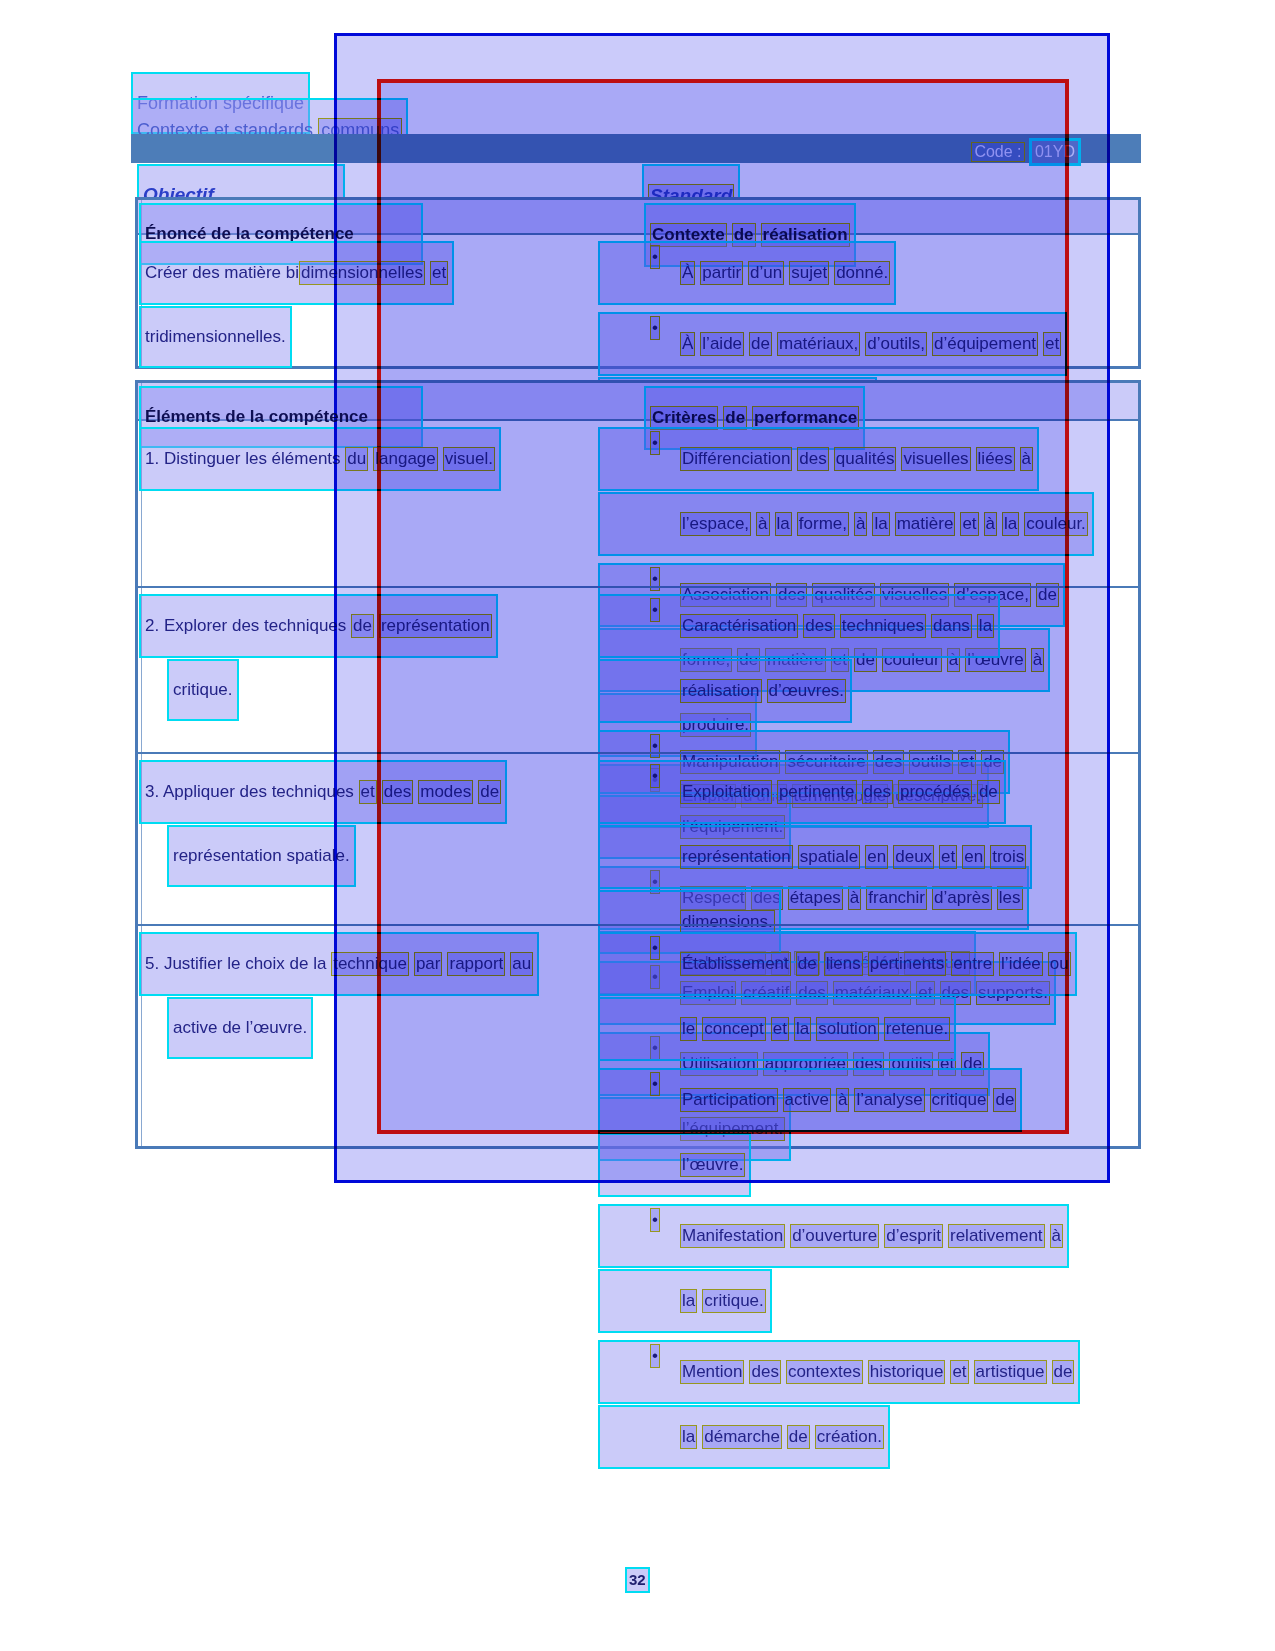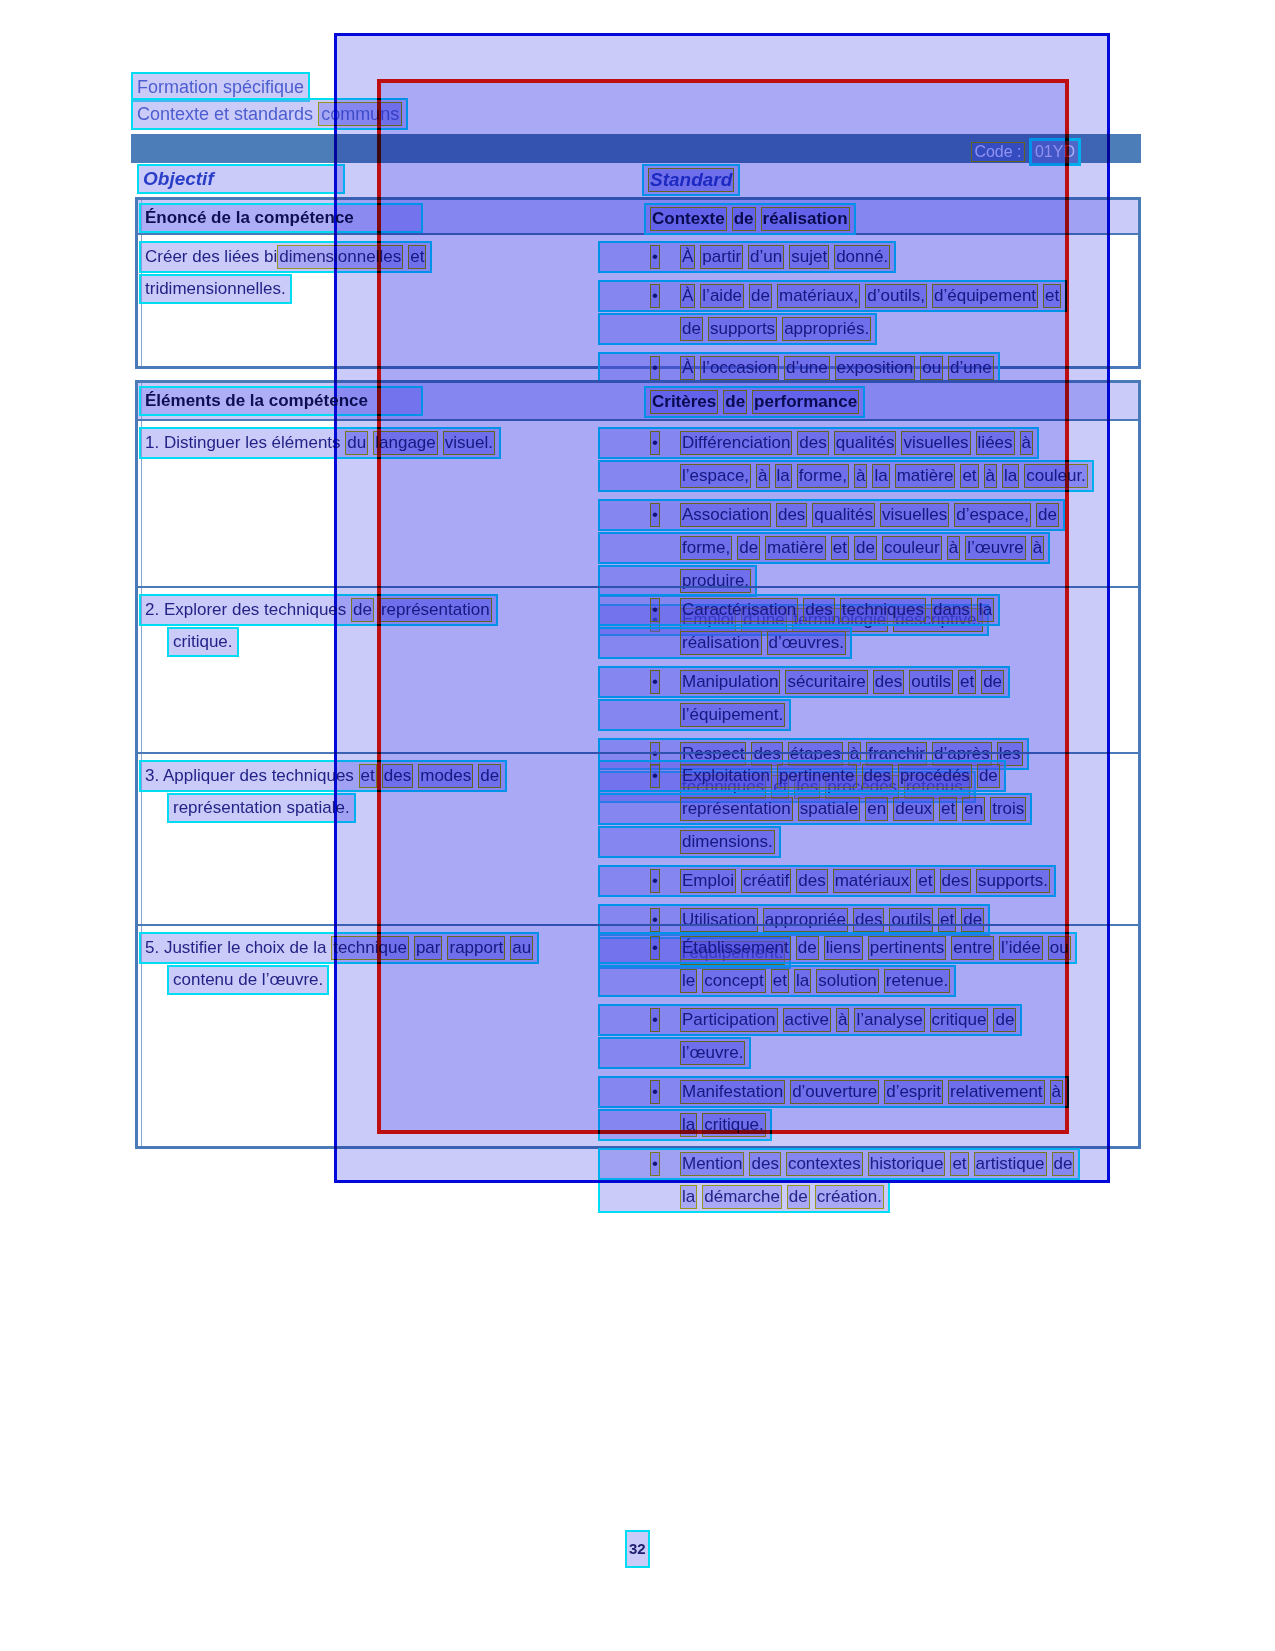--- a/index.html
+++ b/index.html
@@ -22,21 +22,21 @@
   .hdr-left{position:absolute;left:1px;top:3px;min-width:272px;}
   .hdr-right{position:absolute;left:506px;top:3px;}
   .hdr-text{font-weight:bold;font-size:17px;color:#0e0e52;}
   .row{position:relative;min-height:165px;}
   .row + .row{border-top:2px solid #4a7ab8;}
   .cell-l{position:absolute;left:1px;top:6px;width:455px;}
   .cell-r{position:absolute;left:460px;top:6px;width:540px;}
 
   
   .lb{display:inline-block;border:2px solid #00dcf2;background:rgba(140,140,242,.45);
-      padding:2px 4px;line-height:22px;white-space:nowrap;}
+      padding:18px 4px;line-height:22px;white-space:nowrap;}
   .wb{display:inline-block;border:1px solid #97971f;background:rgba(90,90,235,.30);
       padding:0 1px;margin-right:5px;}
   .wb:last-child{margin-right:0;}
   .l-line{font-size:17px;margin-bottom:1px;white-space:nowrap;}
   .r-line{font-size:17px;position:relative;white-space:nowrap;margin-bottom:1px;}
   .r-line .lb{padding-left:80px;position:relative;}
   .r-line .marker{position:absolute;left:50px;top:2px;color:#1a1a7a;}
   .bullet-gap{height:6px;}
   .code-lb{border-width:3px;padding:0 3px;background:rgba(140,140,242,.35);}
   .olb{display:inline-block;border:1px solid #97971f;background:rgba(90,90,235,.30);padding:0 2px;}
@@ -66,21 +66,21 @@
   <div class="colhead" style="left:642px;"><span class="lb"><span class="wb"><span>Standard</span></span></span></div>
 
   <div class="section sec-a">
     <div class="hdr-band">
       <span class="lb hdr-left"><span class="hdr-text">Énoncé de la compétence</span></span>
       <span class="lb hdr-right"><span class="hdr-text" id="hdr-r-0"><span class="wb">Contexte</span><span class="wb">de</span><span class="wb">réalisation</span></span></span>
     </div>
     <div class="rows">
         <div class="row" style="min-height: 130px;">
           <div class="cell-l">
-            <div class="l-line"><span class="lb"><span>Créer des liées bi</span><span class="wb">dimensionnelles</span><span class="wb">et</span></span></div>
+            <div class="l-line"><span class="lb"><span>Créer des matière bi</span><span class="wb">dimensionnelles</span><span class="wb">et</span></span></div>
             <div class="l-line"><span class="lb"><span>tridimensionnelles.</span></span></div>
           </div>
           <div class="cell-r">
             <div class="r-line"><span class="lb"><span class="marker wb">•</span><span class="wb">À</span><span class="wb">partir</span><span class="wb">d’un</span><span class="wb">sujet</span><span class="wb">donné.</span></span></div>
             <div class="bullet-gap"></div>
             <div class="r-line"><span class="lb"><span class="marker wb">•</span><span class="wb">À</span><span class="wb">l’aide</span><span class="wb">de</span><span class="wb">matériaux,</span><span class="wb">d’outils,</span><span class="wb">d’équipement</span><span class="wb">et</span></span></div>
             <div class="r-line"><span class="lb"><span class="wb">de</span><span class="wb">supports</span><span class="wb">appropriés.</span></span></div>
             <div class="bullet-gap"></div>
             <div class="r-line"><span class="lb"><span class="marker wb">•</span><span class="wb">À</span><span class="wb">l’occasion</span><span class="wb">d’une</span><span class="wb">exposition</span><span class="wb">ou</span><span class="wb">d’une</span></span></div>
             <div class="r-line"><span class="lb"><span class="wb">présentation</span><span class="wb">publique.</span></span></div>
@@ -138,36 +138,36 @@
             <div class="bullet-gap"></div>
             <div class="r-line"><span class="lb"><span class="marker wb">•</span><span class="wb">Emploi</span><span class="wb">créatif</span><span class="wb">des</span><span class="wb">matériaux</span><span class="wb">et</span><span class="wb">des</span><span class="wb">supports.</span></span></div>
             <div class="bullet-gap"></div>
             <div class="r-line"><span class="lb"><span class="marker wb">•</span><span class="wb">Utilisation</span><span class="wb">appropriée</span><span class="wb">des</span><span class="wb">outils</span><span class="wb">et</span><span class="wb">de</span></span></div>
             <div class="r-line"><span class="lb"><span class="wb">l’équipement.</span></span></div>
           </div>
         </div>
         <div class="row" style="min-height: 222px;">
           <div class="cell-l">
             <div class="l-line"><span class="lb"><span>5.  Justifier le choix de la </span><span class="wb">technique</span><span class="wb">par</span><span class="wb">rapport</span><span class="wb">au</span></span></div>
-            <div class="l-line" style="margin-left: 28px;"><span class="lb"><span>contenu de l’œuvre.</span></span></div>
+            <div class="l-line" style="margin-left: 28px;"><span class="lb"><span>active de l’œuvre.</span></span></div>
           </div>
           <div class="cell-r">
             <div class="r-line"><span class="lb"><span class="marker wb">•</span><span class="wb">Établissement</span><span class="wb">de</span><span class="wb">liens</span><span class="wb">pertinents</span><span class="wb">entre</span><span class="wb">l’idée</span><span class="wb">ou</span></span></div>
             <div class="r-line"><span class="lb"><span class="wb">le</span><span class="wb">concept</span><span class="wb">et</span><span class="wb">la</span><span class="wb">solution</span><span class="wb">retenue.</span></span></div>
             <div class="bullet-gap"></div>
             <div class="r-line"><span class="lb"><span class="marker wb">•</span><span class="wb">Participation</span><span class="wb">active</span><span class="wb">à</span><span class="wb">l’analyse</span><span class="wb">critique</span><span class="wb">de</span></span></div>
             <div class="r-line"><span class="lb"><span class="wb">l’œuvre.</span></span></div>
             <div class="bullet-gap"></div>
             <div class="r-line"><span class="lb"><span class="marker wb">•</span><span class="wb">Manifestation</span><span class="wb">d’ouverture</span><span class="wb">d’esprit</span><span class="wb">relativement</span><span class="wb">à</span></span></div>
             <div class="r-line"><span class="lb"><span class="wb">la</span><span class="wb">critique.</span></span></div>
             <div class="bullet-gap"></div>
             <div class="r-line"><span class="lb"><span class="marker wb">•</span><span class="wb">Mention</span><span class="wb">des</span><span class="wb">contextes</span><span class="wb">historique</span><span class="wb">et</span><span class="wb">artistique</span><span class="wb">de</span></span></div>
             <div class="r-line"><span class="lb"><span class="wb">la</span><span class="wb">démarche</span><span class="wb">de</span><span class="wb">création.</span></span></div>
           </div>
         </div>
       </div>
   </div>
 
-  <div class="pageno"><span class="lb" style="padding:6px 2px;"><span>32</span></span></div>
+  <div class="pageno"><span class="lb" style="padding:0 2px;margin-top:37px;"><span>32</span></span></div>
 
   <div class="ov ov-blue"></div>
   <div class="ov ov-red"></div>
 </div>
 
 </body></html>

